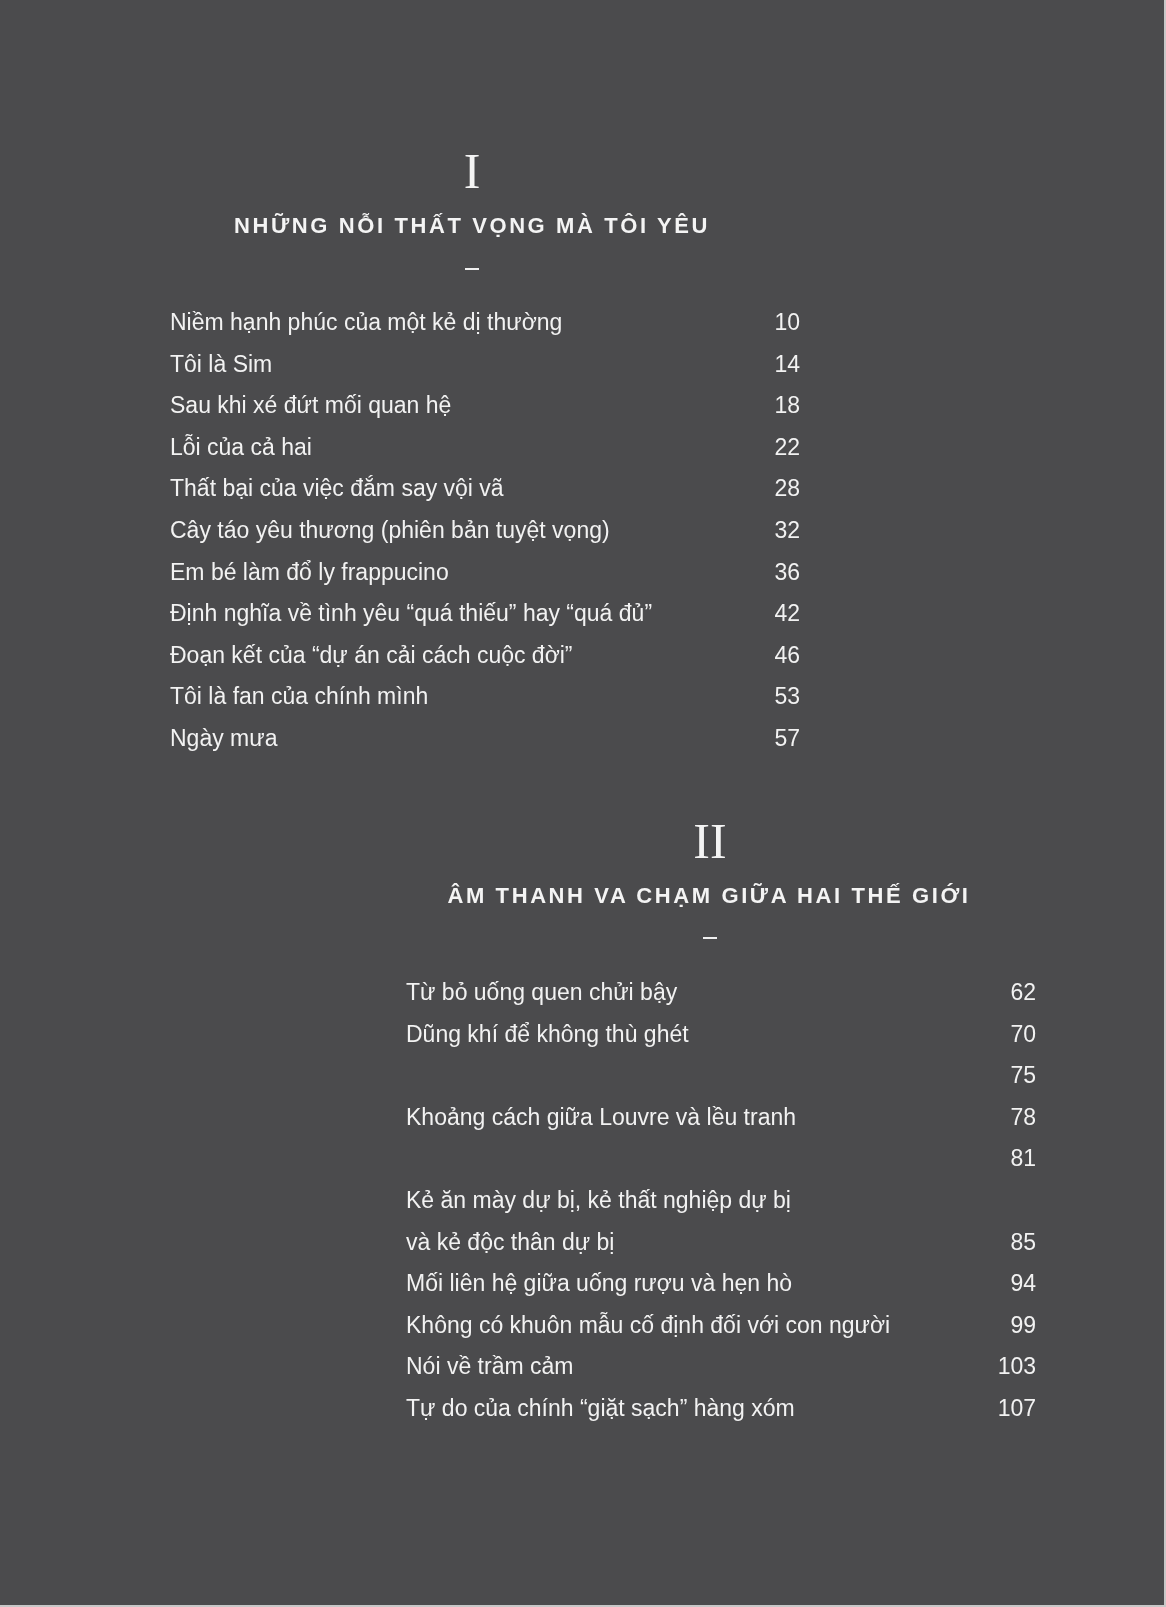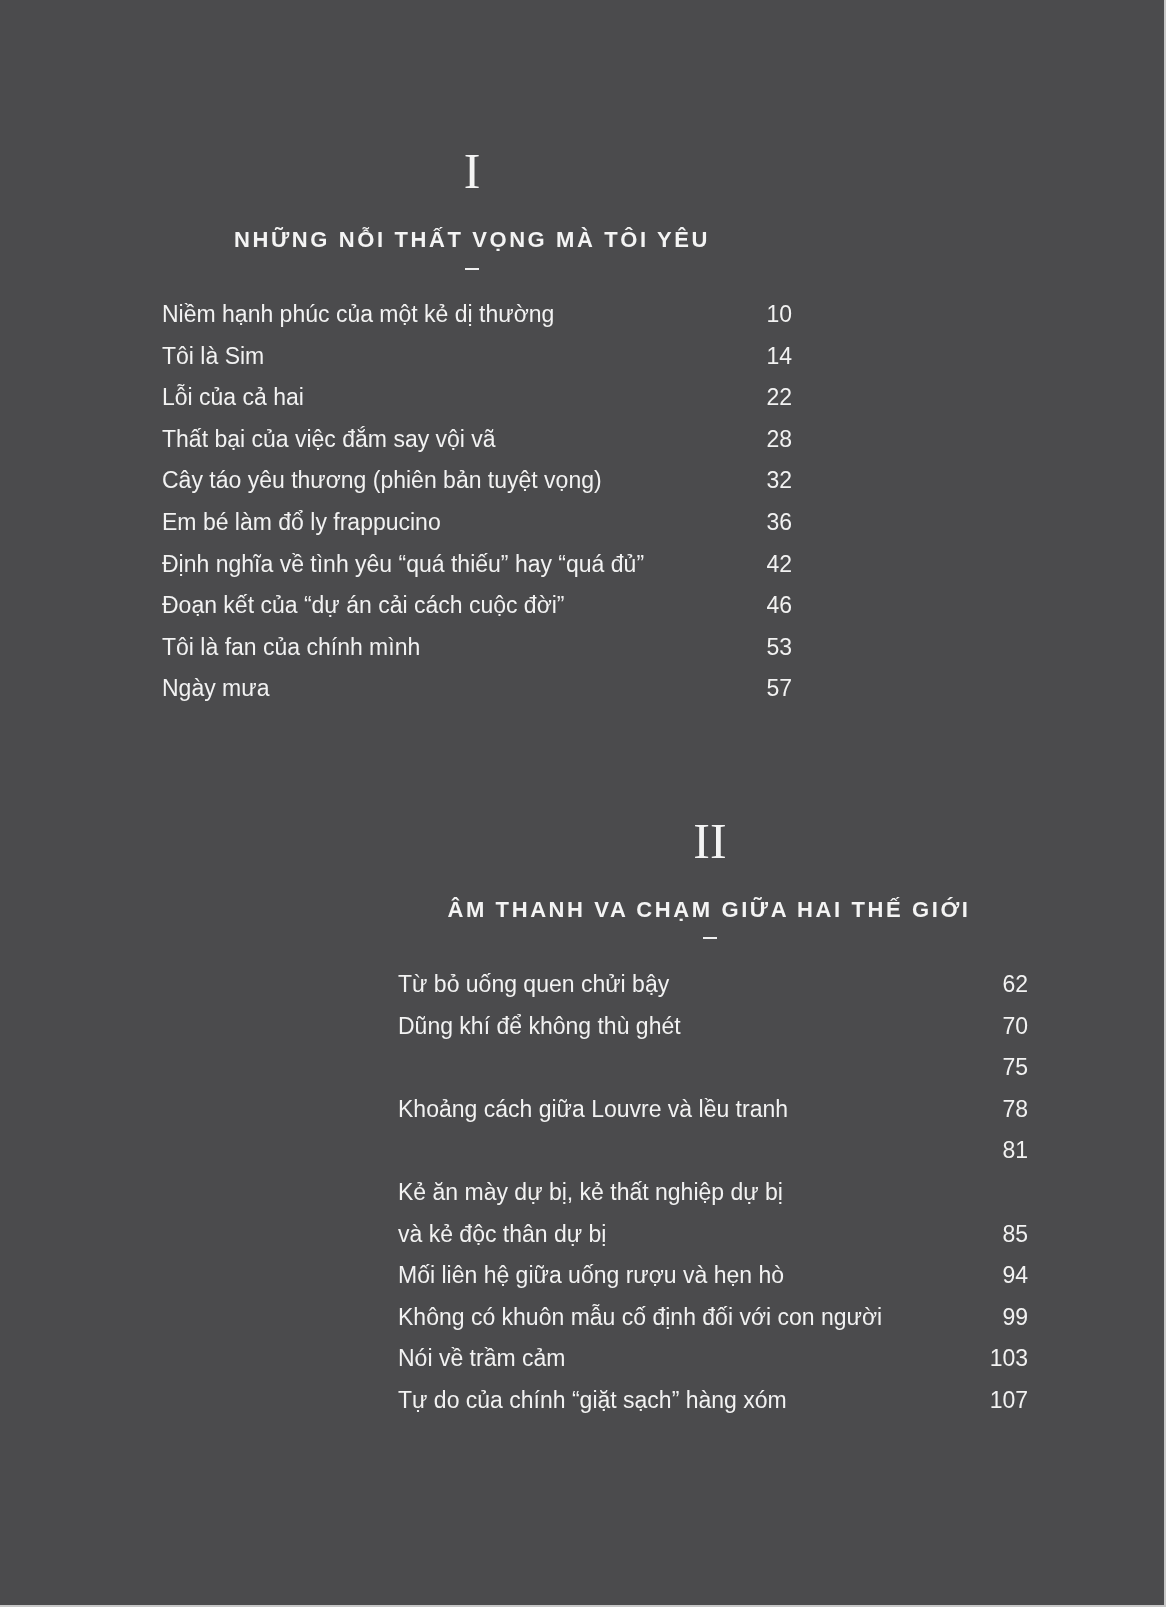--- a/index.html
+++ b/index.html
@@ -38,31 +38,30 @@
   .part-title {
     position: absolute;
     text-align: center;
     font-family: "Liberation Sans", "DejaVu Sans", sans-serif;
     font-weight: bold;
     font-size: 22px;
     letter-spacing: 2.6px;
     line-height: 28px;
     color: #f4f4f4;
     white-space: nowrap;
-    margin-top: 14px;
   }
   .part-dash {
     position: absolute;
     height: 2px;
     width: 14px;
     background: #f0f0f0;
   }
   .toc-list {
     position: absolute;
-    margin: 4px;
+    margin: 12px;
     padding: 0;
     list-style: none;
   }
   .toc-item {
     position: relative;
     height: 41.6px;
     line-height: 41.6px;
     font-size: 23px;
     color: #f2f2f2;
     white-space: nowrap;
@@ -102,20 +101,24 @@
     <ul class="toc-list">
       <li class="toc-item">
           <span class="toc-title">Niềm hạnh phúc của một kẻ dị thường</span>
           <span class="toc-page">10</span>
         </li>
       <li class="toc-item">
           <span class="toc-title">Tôi là Sim</span>
           <span class="toc-page">14</span>
         </li>
       <li class="toc-item">
+          <span class="toc-title">Sau khi xé đứt mối quan hệ</span>
+          <span class="toc-page">18</span>
+        </li>
+      <li class="toc-item">
           <span class="toc-title">Lỗi của cả hai</span>
           <span class="toc-page">22</span>
         </li>
       <li class="toc-item">
           <span class="toc-title">Thất bại của việc đắm say vội vã</span>
           <span class="toc-page">28</span>
         </li>
       <li class="toc-item">
           <span class="toc-title">Cây táo yêu thương (phiên bản tuyệt vọng)</span>
           <span class="toc-page">32</span>

